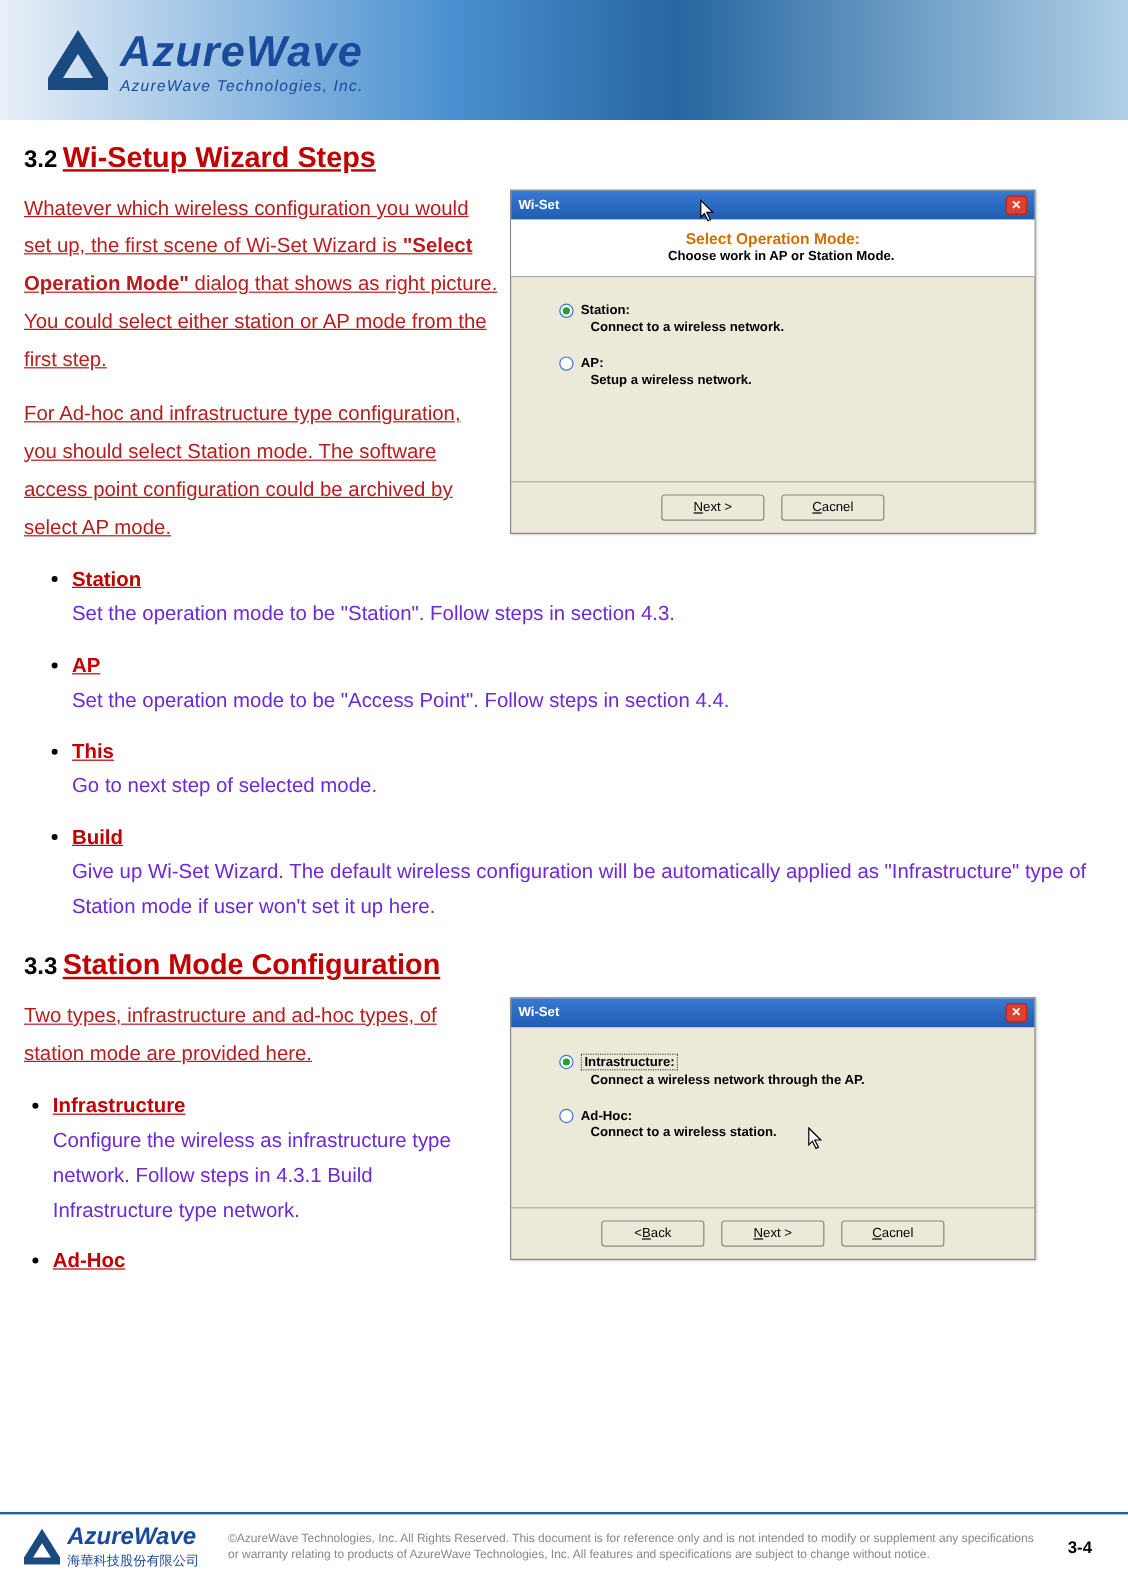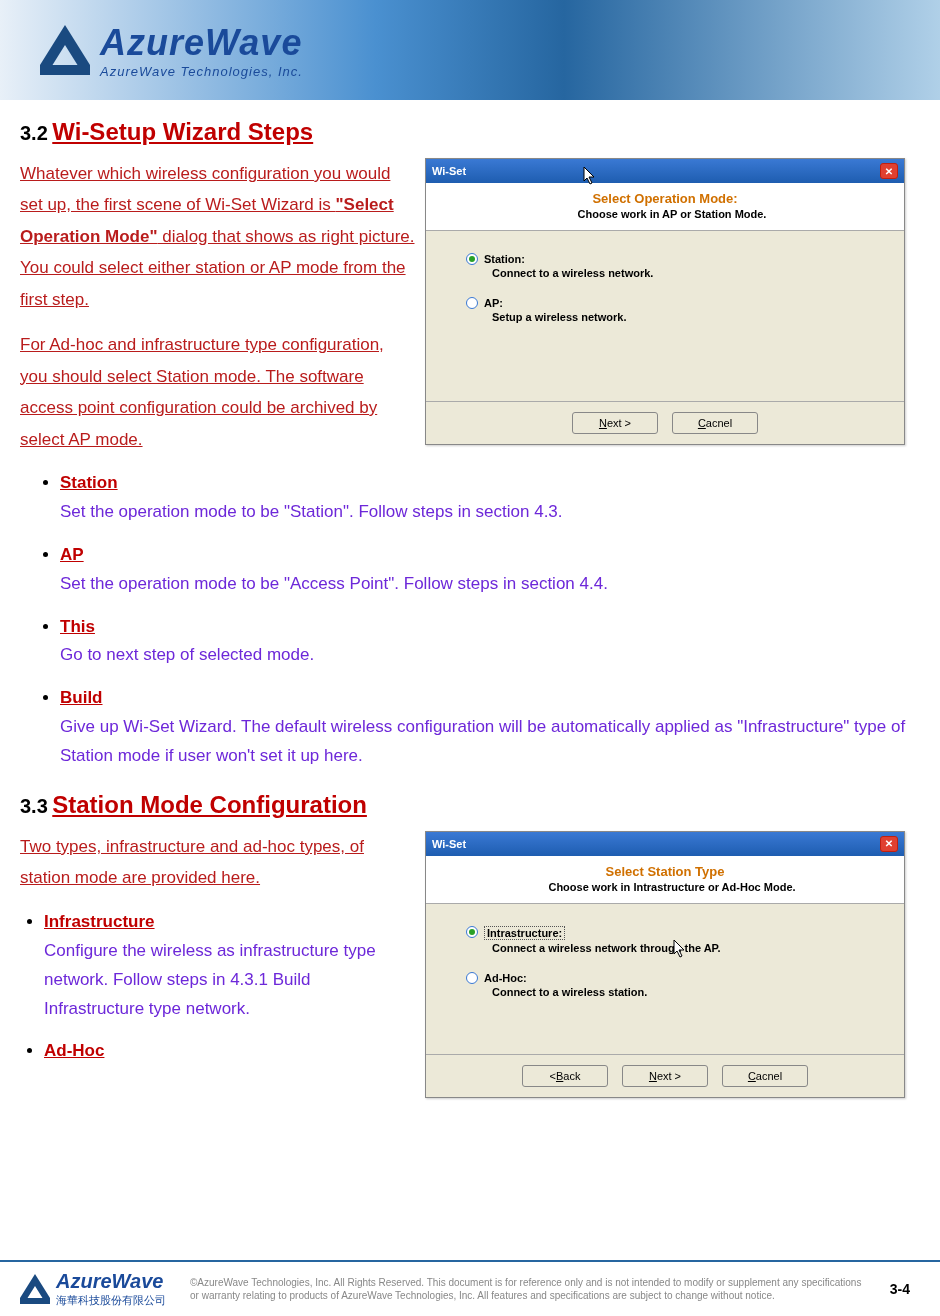--- a/index.html
+++ b/index.html
@@ -47,21 +47,21 @@
     font-size: 17px;
     line-height: 1.85;
   }
   .para .bold { font-weight: bold; }
   .bullets { list-style: disc; padding-left: 40px; margin-top: 14px; }
   .bullets li { color: #000; font-size: 17px; margin-bottom: 14px; line-height: 1.7; }
   .bullets .bhead { color: #c00000; font-weight: bold; text-decoration: underline; }
   .bullets .bdesc { color: #6d28d9; }
   
   .dlg {
-    width: 480px;
+    width: 438px;
     border: 1px solid #888;
     background: #ece9d8;
     font-family: Tahoma, sans-serif;
     font-size: 11px;
     box-shadow: 1px 1px 2px rgba(0,0,0,0.2);
   }
   .dlg-title {
     background: linear-gradient(to bottom, #3a79d4, #1e5db0);
     color: #fff;
     font-weight: bold;
@@ -85,21 +85,21 @@
     border-bottom: 1px solid #aaa;
     padding: 8px 14px 10px 14px;
     text-align: center;
   }
   .dlg-head .h1 { color: #d07000; font-weight: bold; font-size: 13px; }
   .dlg-head .h2 { font-weight: bold; font-size: 11px; padding-left: 14px; margin-top: 2px; }
   .dlg-body {
     padding: 22px 30px 18px 40px;
     min-height: 170px;
   }
-  .radio-row { display: flex; gap: 6px; margin-bottom: 2px; }
+  .radio-row { display: flex; align-items: center; gap: 6px; margin-bottom: 2px; }
   .radio {
     width: 12px; height: 12px;
     border: 1px solid #3a79d4;
     border-radius: 50%;
     display: inline-flex; align-items: center; justify-content: center;
     background: #fff;
   }
   .radio.checked::after {
     content: ""; width: 6px; height: 6px; background: #28a028; border-radius: 50%;
   }
@@ -253,24 +253,20 @@
         </li>
       </ul>
     </div>
 
     <div class="dlg-wrap">
       <div class="dlg">
         <div class="dlg-title">
           <span>Wi-Set</span>
           <div class="dlg-close">✕</div>
         </div>
-        <div class="dlg-head">
-          <div class="h1">Select Station Type</div>
-          <div class="h2">Choose work in Intrastructure or Ad-Hoc Mode.</div>
-        </div>
         <div class="dlg-body" style="min-height:150px;">
           <div class="radio-row">
             <span class="radio checked"></span>
             <span class="radio-label focus-box" style="padding:0 2px;">Intrastructure:</span>
           </div>
           <div class="radio-desc">Connect a wireless network through the AP.</div>
           <div class="radio-row">
             <span class="radio"></span>
             <span class="radio-label">Ad-Hoc:</span>
           </div>

